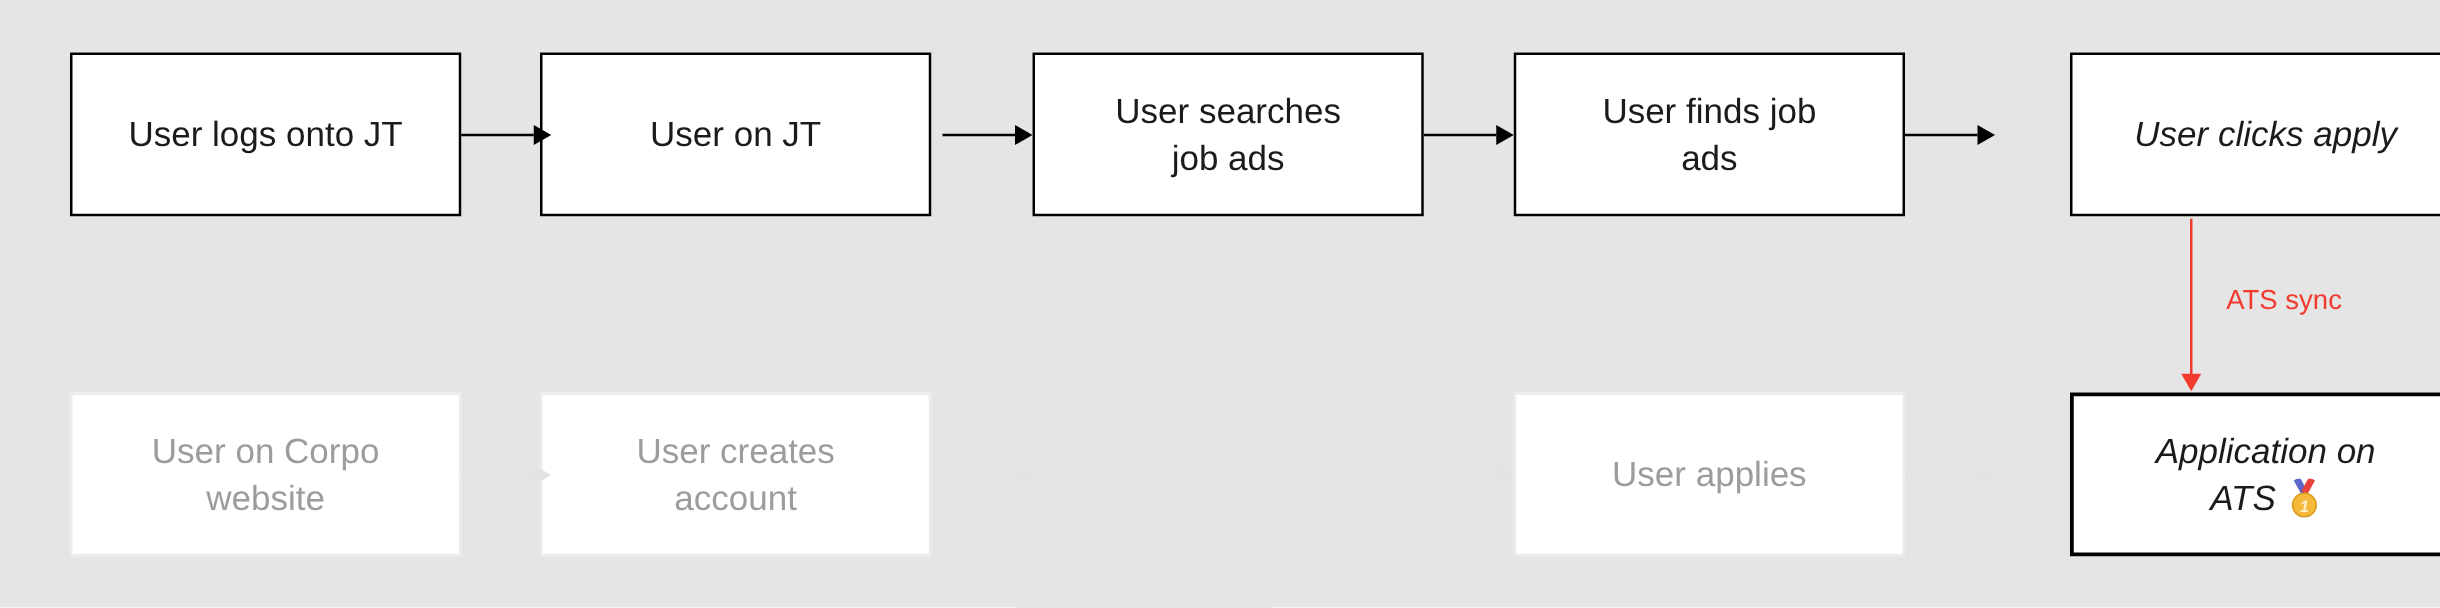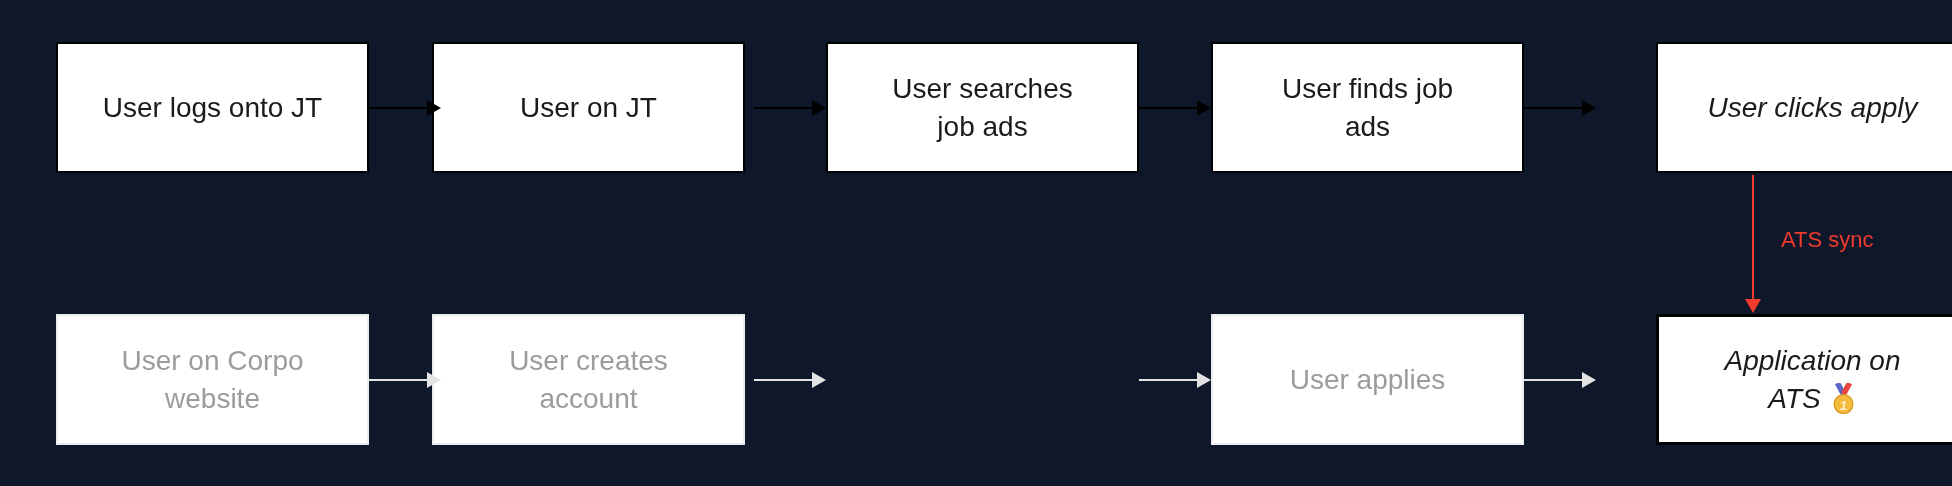--- a/index.html
+++ b/index.html
@@ -1,20 +1,20 @@
 <!DOCTYPE html>
 <html><head>
 <meta charset="utf-8">
 <style>
   html, body { margin: 0; padding: 0; background: #ffffff; }
   #canvas {
     position: relative;
     width: 1952px;
     height: 486px;
-    background: #0f172a;
+    background: #e5e5e5;
     font-family: "Liberation Sans", sans-serif;
     overflow: hidden;
   }
   .box {
     position: absolute;
     width: 313px;
     height: 131px;
     box-sizing: border-box;
     background: #ffffff;
     display: flex;

